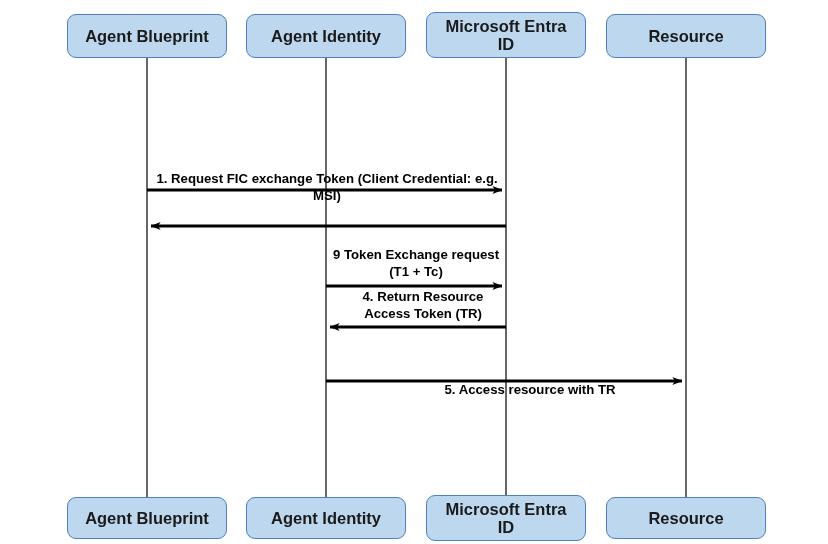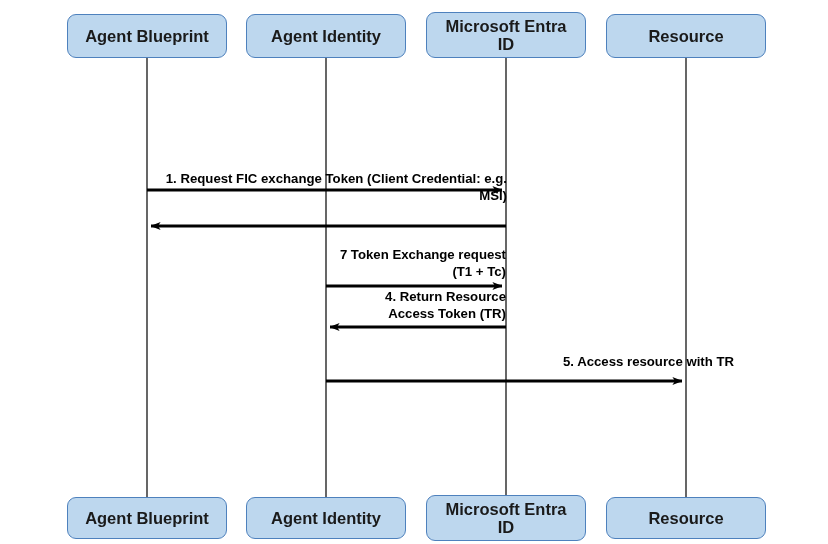--- a/index.html
+++ b/index.html
@@ -51,21 +51,21 @@
   .participant-box .plabel {
     display: block;
     padding: 0 6px;
     white-space: pre-line;
   }
 
   
   .msg-label {
     position: absolute;
     box-sizing: border-box;
-    text-align: right;
+    text-align: center;
     color: #000000;
     font-size: 13.2px;
     line-height: 1.32;
     font-family: "Liberation Sans", sans-serif;
     white-space: pre-line;
     pointer-events: none;
   }
 </style>
 </head>
 <body>
@@ -112,27 +112,27 @@
     <span class="plabel">Microsoft Entra
 ID</span>
   </div>
   <div class="participant-box" style="left:606px; top:14px; width:160px; height:44px;">
     <span class="plabel">Resource</span>
   </div>
 
   <div class="msg-label" style="left:147px; top:170px; width:360px;">1. Request FIC exchange Token (Client Credential: e.g. MSI)</div>
 
 
-  <div class="msg-label" style="left:326px; top:246px; width:180px;">7 Token Exchange request
+  <div class="msg-label" style="left:326px; top:246px; width:180px;">9 Token Exchange request
 (T1 + Tc)</div>
 
   <div class="msg-label" style="left:326px; top:288px; width:180px;padding-left:14px;">4. Return Resource
 Access Token (TR)</div>
 
-  <div class="msg-label" style="left:326px; top:353px; width:408px;">5. Access resource with TR</div>
+  <div class="msg-label" style="left:326px; top:381px; width:408px;">5. Access resource with TR</div>
 
   <div class="participant-box" style="left:67px; top:497px; width:160px; height:42px;">
     <span class="plabel">Agent Blueprint</span>
   </div>
   <div class="participant-box" style="left:246px; top:497px; width:160px; height:42px;">
     <span class="plabel">Agent Identity</span>
   </div>
   <div class="participant-box" style="left:426px; top:495px; width:160px; height:46px;">
     <span class="plabel">Microsoft Entra
 ID</span>

